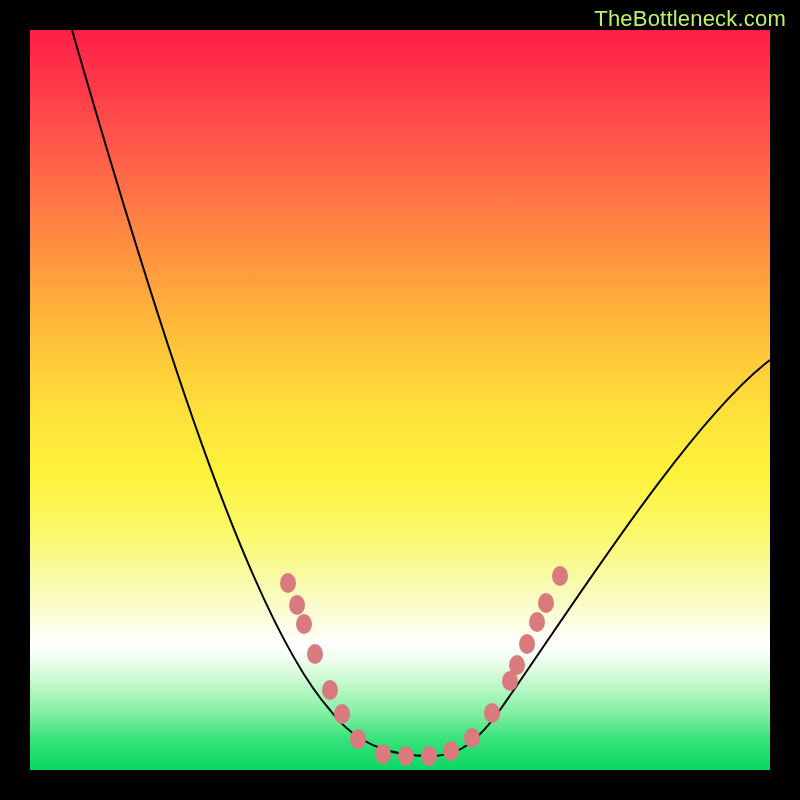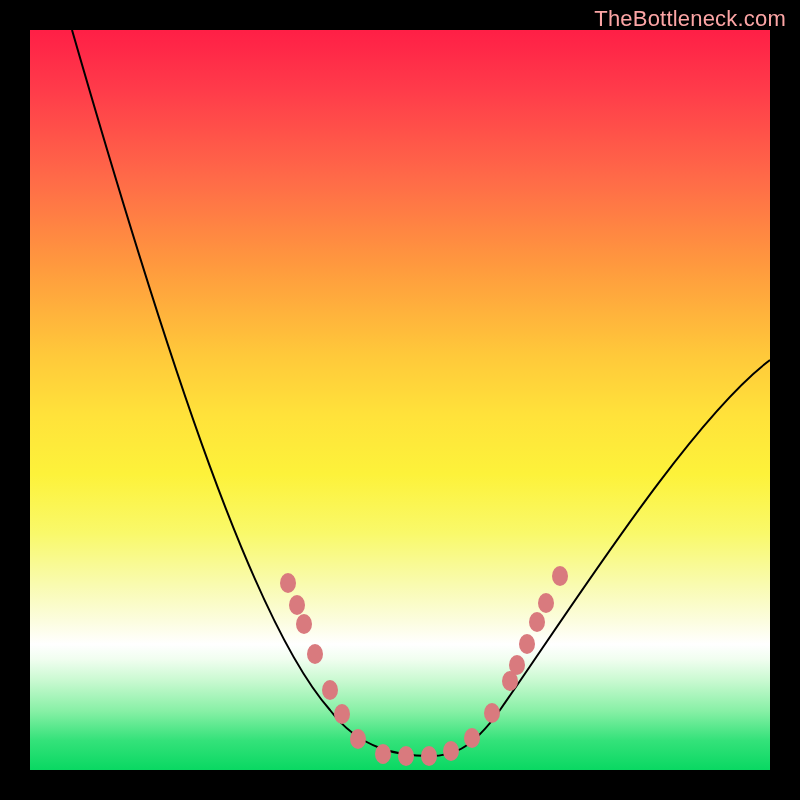--- a/index.html
+++ b/index.html
@@ -43,21 +43,21 @@
       #34e27a 96%,
       #09d862 100%
     );
   }
   .watermark {
     position: absolute;
     top: 6px;
     right: 14px;
     font-family: Arial, Helvetica, sans-serif;
     font-size: 22px;
-    color: #fca5a5;
+    color: #bef264;
     letter-spacing: 0.2px;
   }
   svg.curve {
     position: absolute;
     left: 0;
     top: 0;
     width: 740px;
     height: 740px;
   }
 </style>

